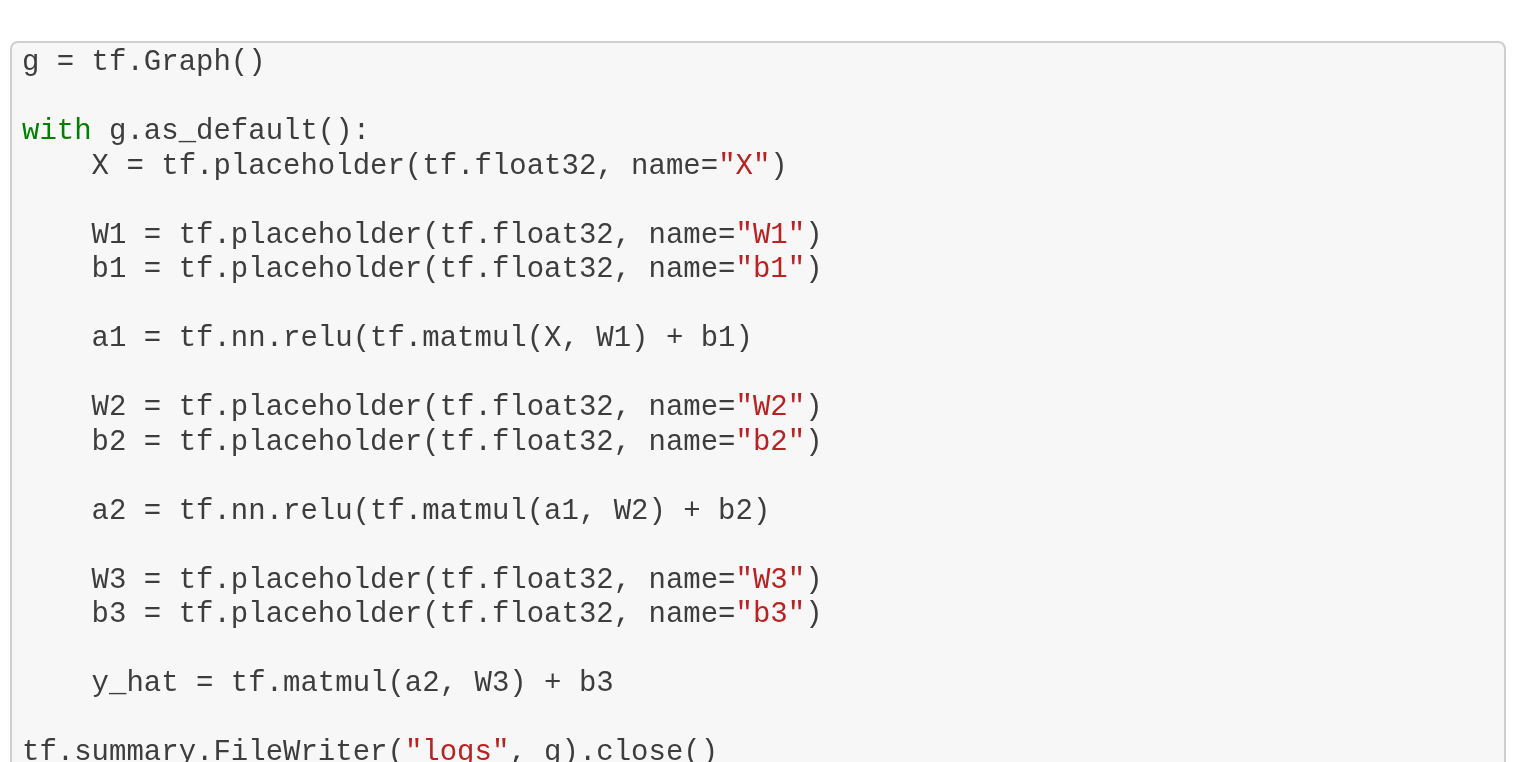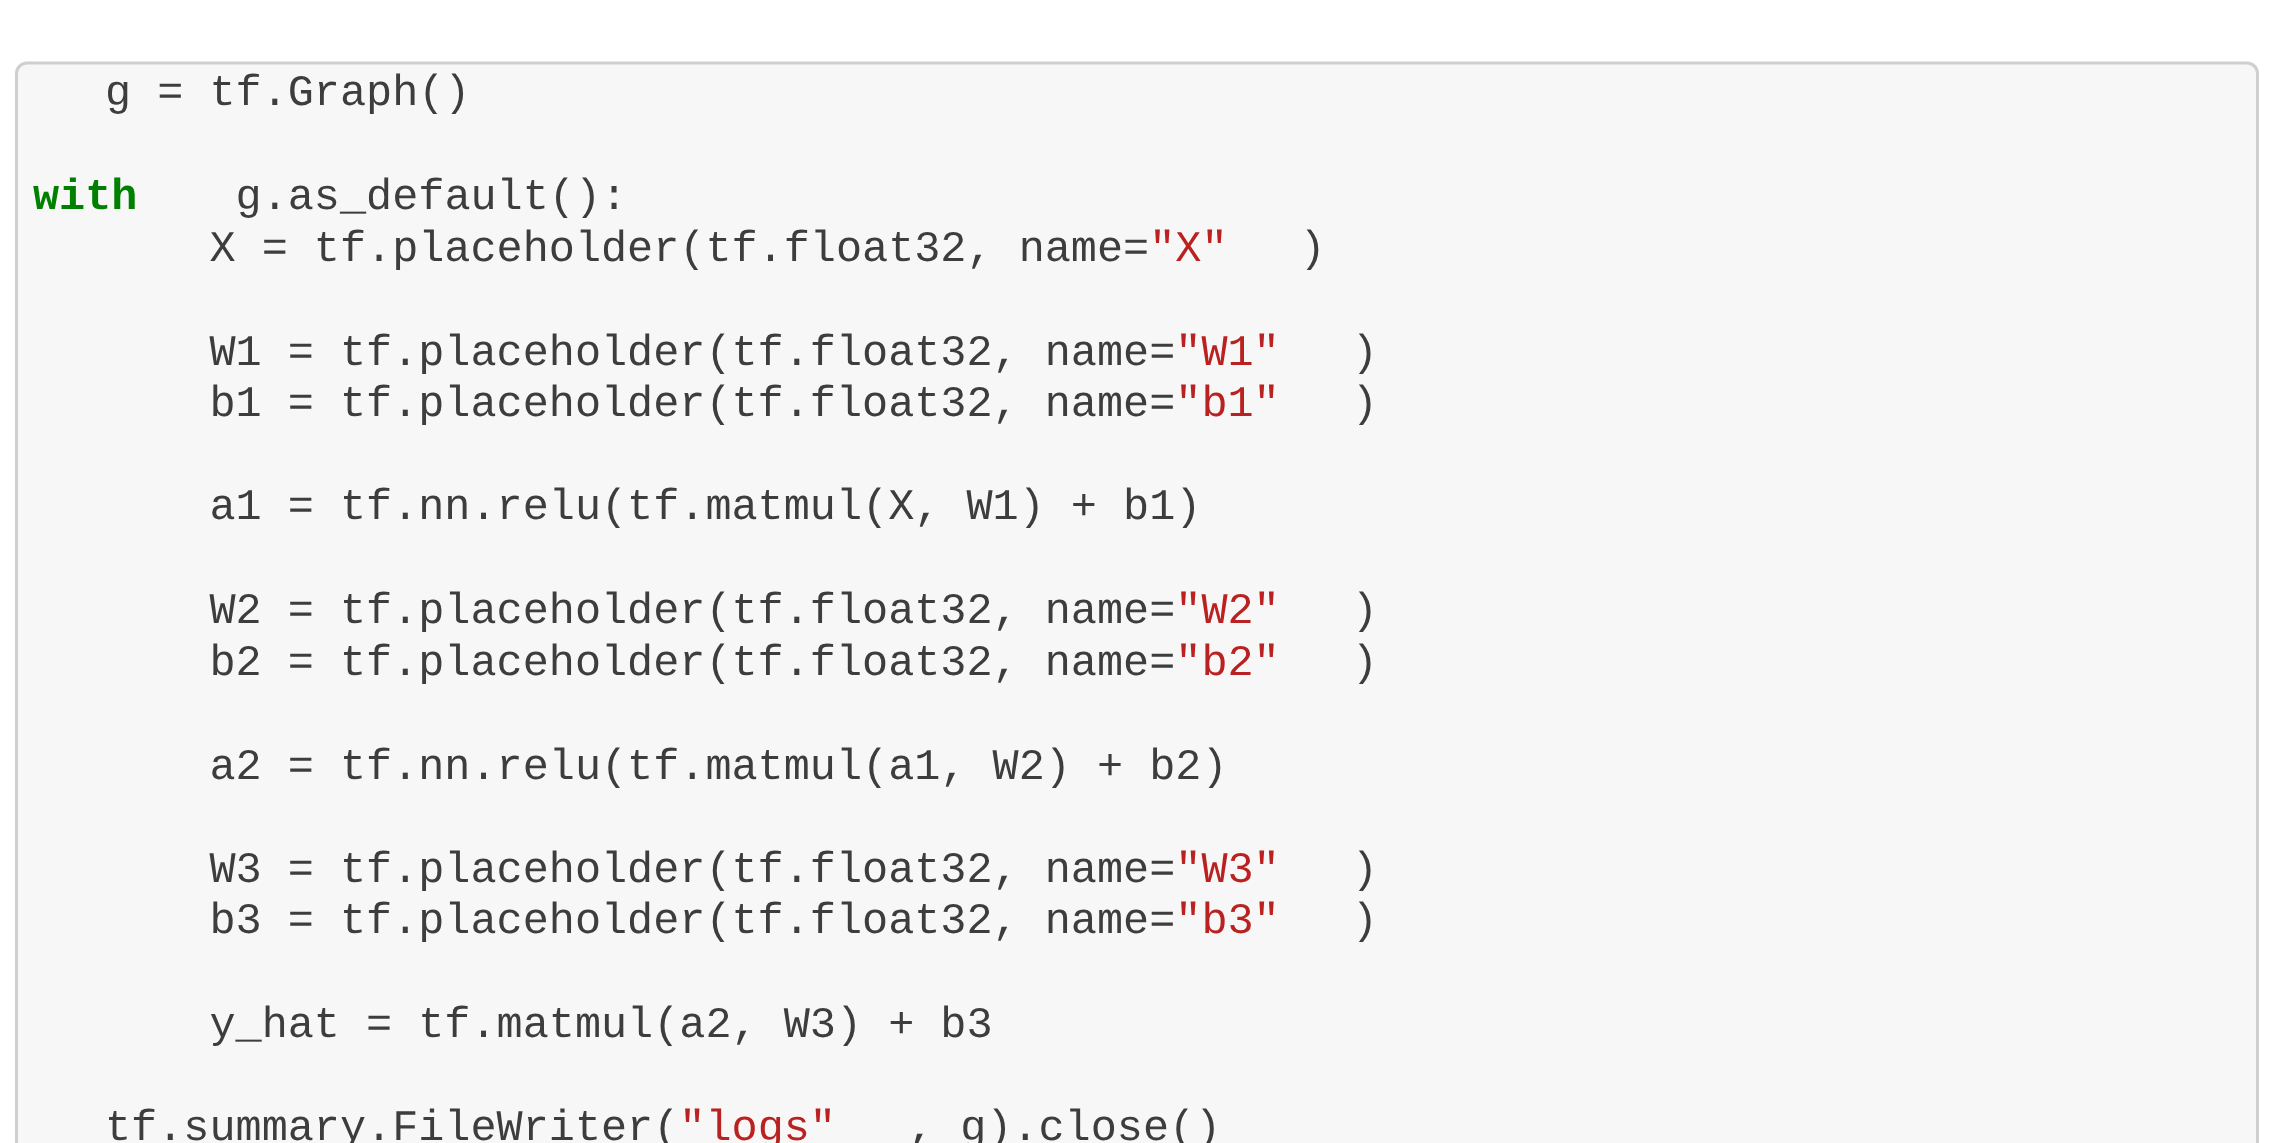--- a/index.html
+++ b/index.html
@@ -24,20 +24,20 @@
     font-family: "Liberation Mono", "DejaVu Sans Mono", monospace;
     font-size: 29px;
     line-height: 34.5px;
     color: var(--code-text, #3d3d3d);
     overflow: hidden;
   }
   .code-line {
     white-space: pre;
     height: 34.5px;
   }
-  .tok-plain   { color: var(--code-text, #3d3d3d); margin-left: 48px; }
-  .tok-keyword { color: var(--code-keyword, #008000); font-weight: bold; }
+  .tok-plain   { color: var(--code-text, #3d3d3d); }
+  .tok-keyword { color: var(--code-keyword, #008000); font-weight: normal; }
   .tok-string  { color: var(--code-string, #ba2121); }
 </style>
 </head>
 <body style="background: rgb(255, 255, 255);">
 
 <pre class="code-block"><div class="code-line"><span class="tok-plain">g = tf.Graph()</span></div><div class="code-line">&nbsp;</div><div class="code-line"><span class="tok-keyword">with</span><span class="tok-plain"> g.as_default():</span></div><div class="code-line"><span class="tok-plain">    X = tf.placeholder(tf.float32, name=</span><span class="tok-string">"X"</span><span class="tok-plain">)</span></div><div class="code-line">&nbsp;</div><div class="code-line"><span class="tok-plain">    W1 = tf.placeholder(tf.float32, name=</span><span class="tok-string">"W1"</span><span class="tok-plain">)</span></div><div class="code-line"><span class="tok-plain">    b1 = tf.placeholder(tf.float32, name=</span><span class="tok-string">"b1"</span><span class="tok-plain">)</span></div><div class="code-line">&nbsp;</div><div class="code-line"><span class="tok-plain">    a1 = tf.nn.relu(tf.matmul(X, W1) + b1)</span></div><div class="code-line">&nbsp;</div><div class="code-line"><span class="tok-plain">    W2 = tf.placeholder(tf.float32, name=</span><span class="tok-string">"W2"</span><span class="tok-plain">)</span></div><div class="code-line"><span class="tok-plain">    b2 = tf.placeholder(tf.float32, name=</span><span class="tok-string">"b2"</span><span class="tok-plain">)</span></div><div class="code-line">&nbsp;</div><div class="code-line"><span class="tok-plain">    a2 = tf.nn.relu(tf.matmul(a1, W2) + b2)</span></div><div class="code-line">&nbsp;</div><div class="code-line"><span class="tok-plain">    W3 = tf.placeholder(tf.float32, name=</span><span class="tok-string">"W3"</span><span class="tok-plain">)</span></div><div class="code-line"><span class="tok-plain">    b3 = tf.placeholder(tf.float32, name=</span><span class="tok-string">"b3"</span><span class="tok-plain">)</span></div><div class="code-line">&nbsp;</div><div class="code-line"><span class="tok-plain">    y_hat = tf.matmul(a2, W3) + b3</span></div><div class="code-line">&nbsp;</div><div class="code-line"><span class="tok-plain">tf.summary.FileWriter(</span><span class="tok-string">"logs"</span><span class="tok-plain">, g).close()</span></div></pre>
 
 </body></html>

